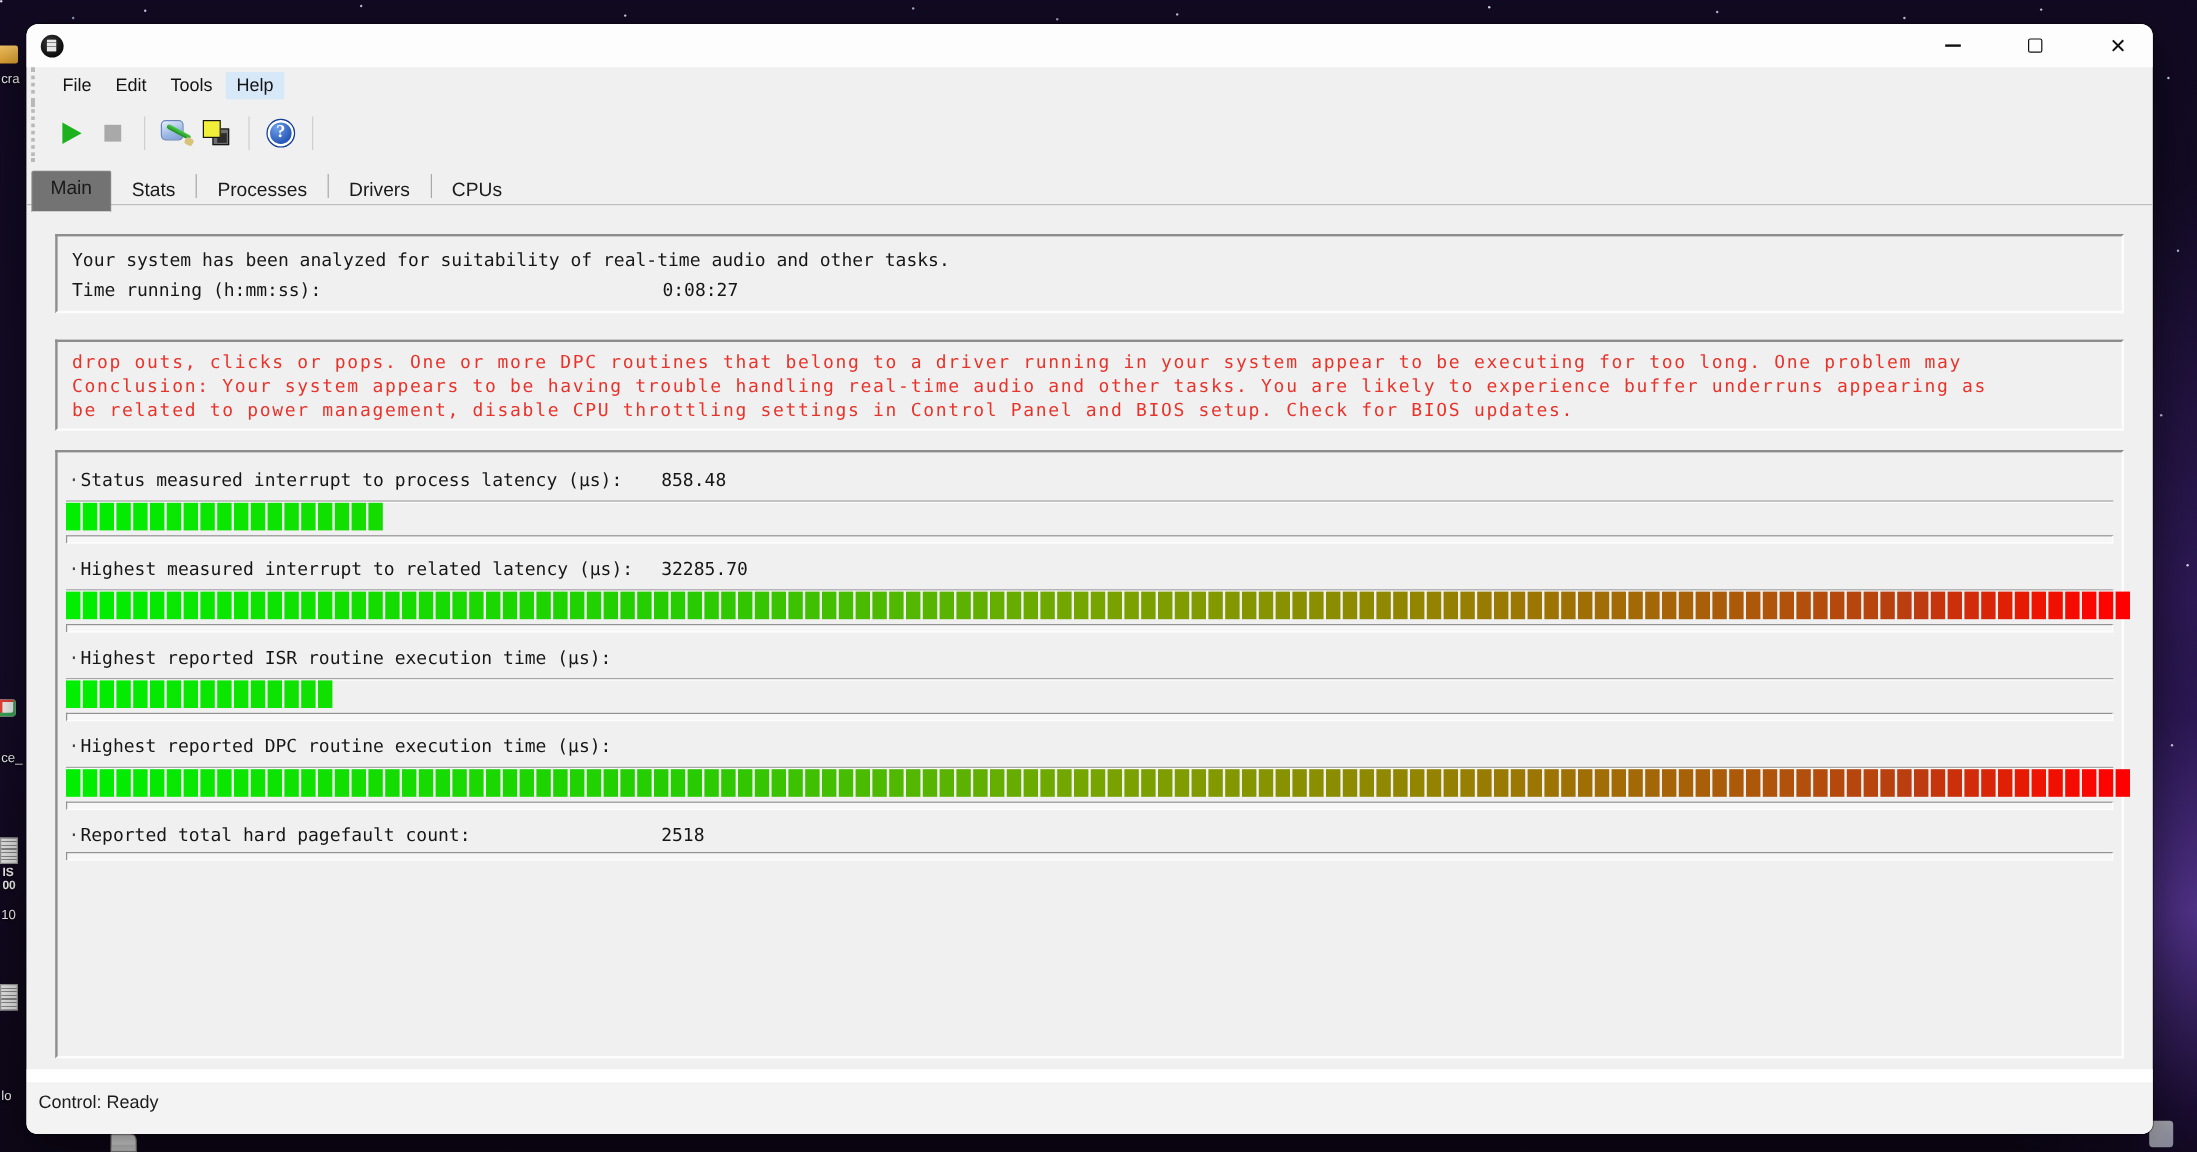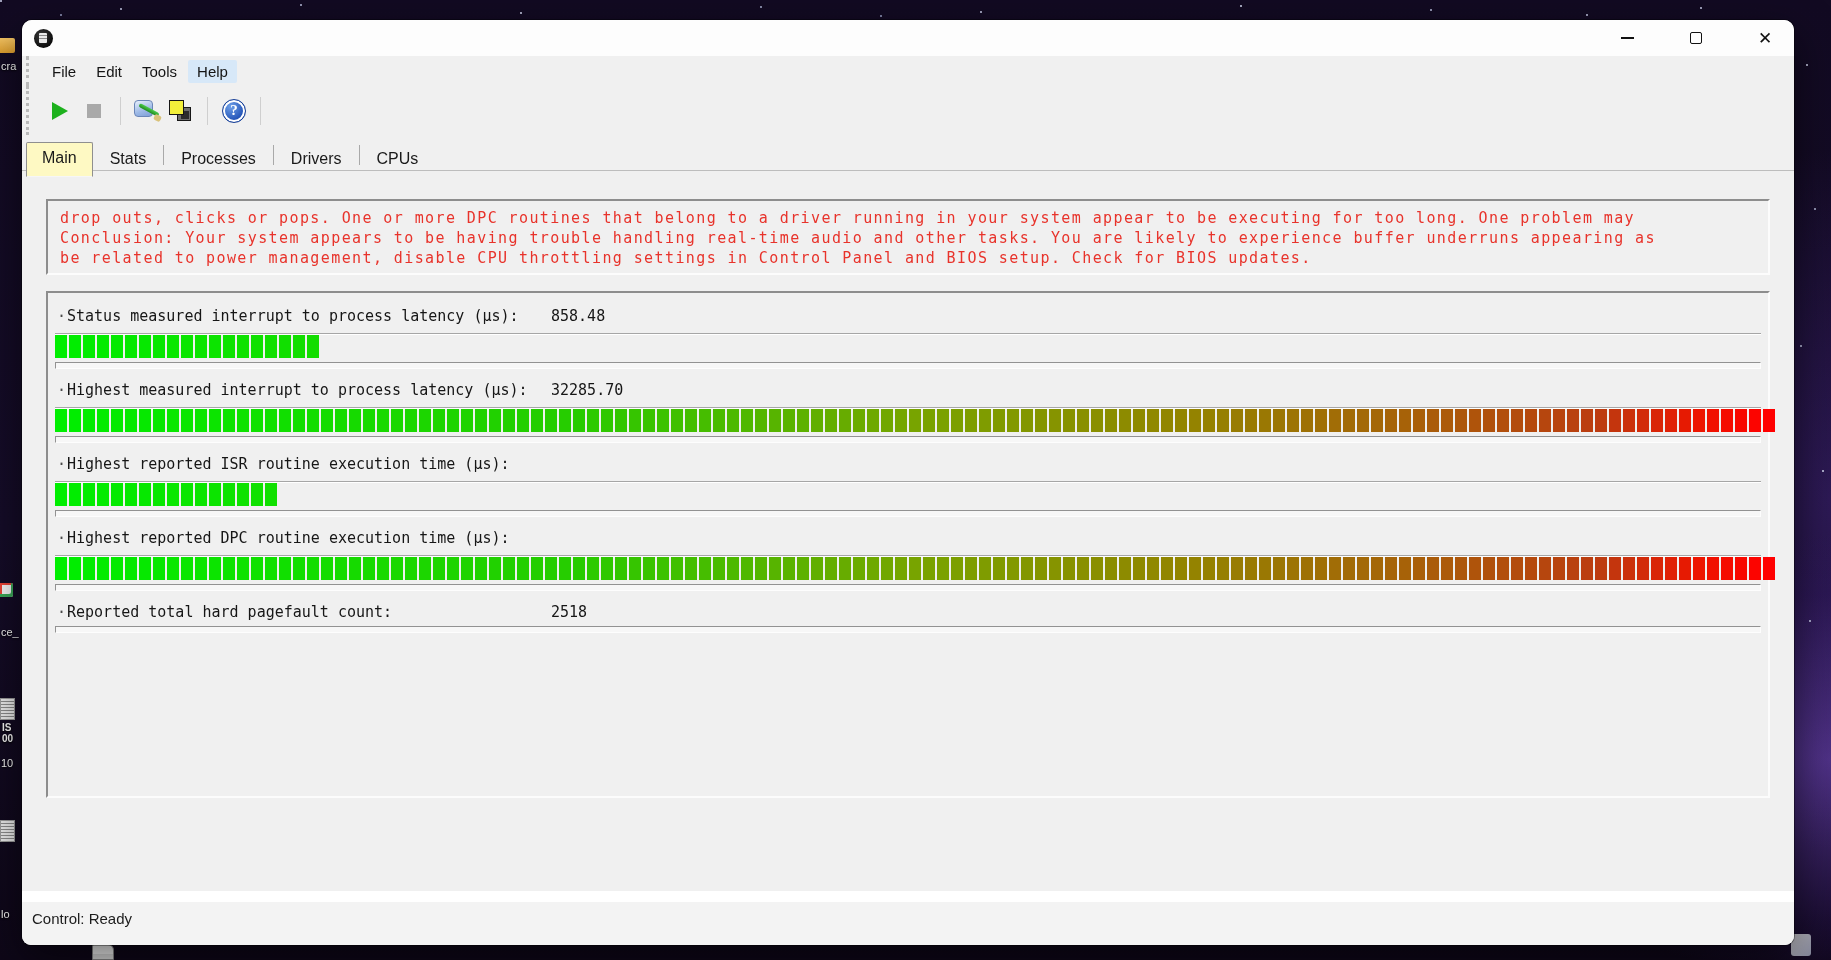--- a/index.html
+++ b/index.html
@@ -74,21 +74,21 @@
   .icon-stack .front { position:absolute; left:1px; top:2px; width:15px; height:15px; background:#f2ef3a; border:1.5px solid #161616; }
   .icon-stack .corner { position:absolute; left:13px; top:13px; width:8px; height:8px; background:#2c2c2c; }
   .icon-help { width:24px; height:24px; border-radius:50%; background:radial-gradient(circle at 35% 30%, #6fa0e8, #1f4fb4 70%);
     border:1px solid #173f96; box-shadow:inset 0 0 0 2px #fff; display:flex; align-items:center; justify-content:center;
     color:#fff; font-weight:bold; font-size:15px; font-family:"Liberation Serif", serif; }
 
   
   .tabstrip { height:42px; display:flex; align-items:flex-end; padding-left:4px; position:relative; }
   .tabstrip::after { content:""; position:absolute; left:0; right:0; bottom:6px; height:1px; background:#bdbdbd; }
   .tab { position:relative; z-index:1; font-size:16px; color:#1a1a1a; padding:6px 17px 8px; margin-bottom:1px; display:flex; align-items:center; }
-  .tab.selected { background:#fef9c3; border:1px solid #8f8f8f; border-bottom:1px solid #f6f6f6; border-radius:2px 2px 0 0; padding:6px 15px 9px; margin-bottom:0; }
+  .tab.selected { background:#737373; border:1px solid #8f8f8f; border-bottom:1px solid #f6f6f6; border-radius:2px 2px 0 0; padding:6px 15px 9px; margin-bottom:0; }
   .tab-sep { width:1px; height:20px; background:#a9a9a9; margin-bottom:12px; z-index:1; }
 
   
   .panel { margin:0 24px; border:2px solid; border-color:#8d8d8d #fcfcfc #fcfcfc #8d8d8d; background:#f0f0f0; }
   .panel-analysis { margin-top:18px; height:66px; padding:7px 12px; }
   .panel-conclusion { margin-top:22px; height:76px; padding:7px 12px; overflow:hidden; }
   .panel-metrics { margin-top:16px; height:507px; padding:2px 7px; }
 
   .mono { font-family:"DejaVu Sans Mono", monospace; font-size:15px; color:#161616; }
   .an-row { display:flex; height:25px; align-items:center; white-space:pre; }
@@ -186,20 +186,27 @@
         <div class="tab selected">Main</div>
         <div class="tab">Stats</div>
         <div class="tab-sep"></div>
         <div class="tab">Processes</div>
         <div class="tab-sep"></div>
         <div class="tab">Drivers</div>
         <div class="tab-sep"></div>
         <div class="tab">CPUs</div>
       </div>
 
+    <div class="panel panel-analysis">
+      <div class="an-row mono">Your system has been analyzed for suitability of real-time audio and other tasks.</div>
+      <div class="an-row mono">
+        <span class="an-label">Time running (h:mm:ss):</span>
+        <span>0:08:27</span>
+      </div>
+    </div>
 
     <div class="panel panel-conclusion" id="conclusion">
       <div class="conclusion-line" style="color: rgb(232, 51, 43);">drop outs, clicks or pops. One or more DPC routines that belong to a driver running in your system appear to be executing for too long. One problem may</div>
       <div class="conclusion-line" style="color: rgb(232, 51, 43);">Conclusion: Your system appears to be having trouble handling real-time audio and other tasks. You are likely to experience buffer underruns appearing as</div>
       <div class="conclusion-line" style="color: rgb(232, 51, 43);">be related to power management, disable CPU throttling settings in Control Panel and BIOS setup. Check for BIOS updates.</div>
     </div>
 
     <div class="panel panel-metrics" id="metrics-body">
   <div class="mrow">
     <div class="mline mono">
@@ -227,21 +234,21 @@
             <div class="seg" style="background: rgb(17, 223, 0);"></div>
             <div class="seg" style="background: rgb(18, 222, 0);"></div>
             <div class="seg" style="background: rgb(19, 221, 0);"></div>
           </div>
     <div class="groove"></div>
   </div>
 
   <div class="mrow">
     <div class="mline mono">
       <span class="bullet">·</span>
-      <span class="mlabel">Highest measured interrupt to process latency (µs):</span>
+      <span class="mlabel">Highest measured interrupt to related latency (µs):</span>
       <span class="mvalue">32285.70</span>
     </div>
     <div class="mbar">
             <div class="seg" style="background: rgb(0, 238, 0);"></div>
             <div class="seg" style="background: rgb(1, 237, 0);"></div>
             <div class="seg" style="background: rgb(2, 236, 0);"></div>
             <div class="seg" style="background: rgb(3, 235, 0);"></div>
             <div class="seg" style="background: rgb(4, 234, 0);"></div>
             <div class="seg" style="background: rgb(5, 233, 0);"></div>
             <div class="seg" style="background: rgb(6, 232, 0);"></div>

